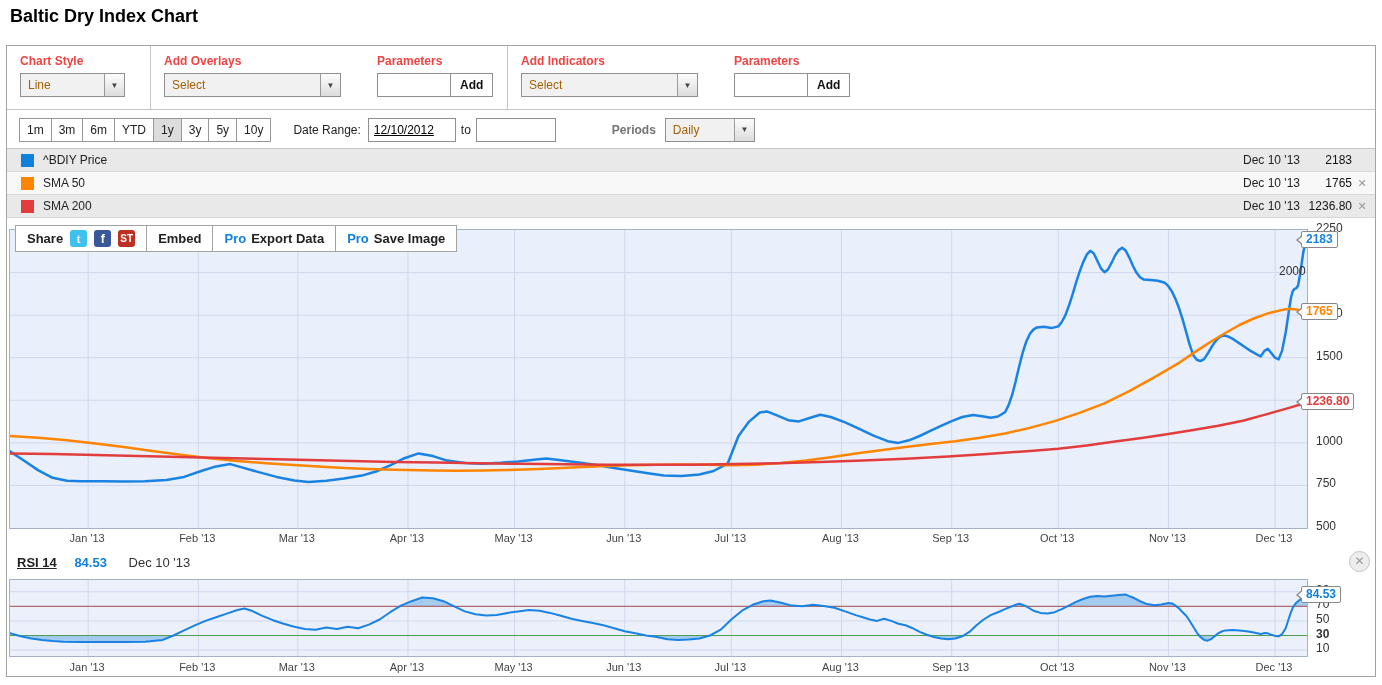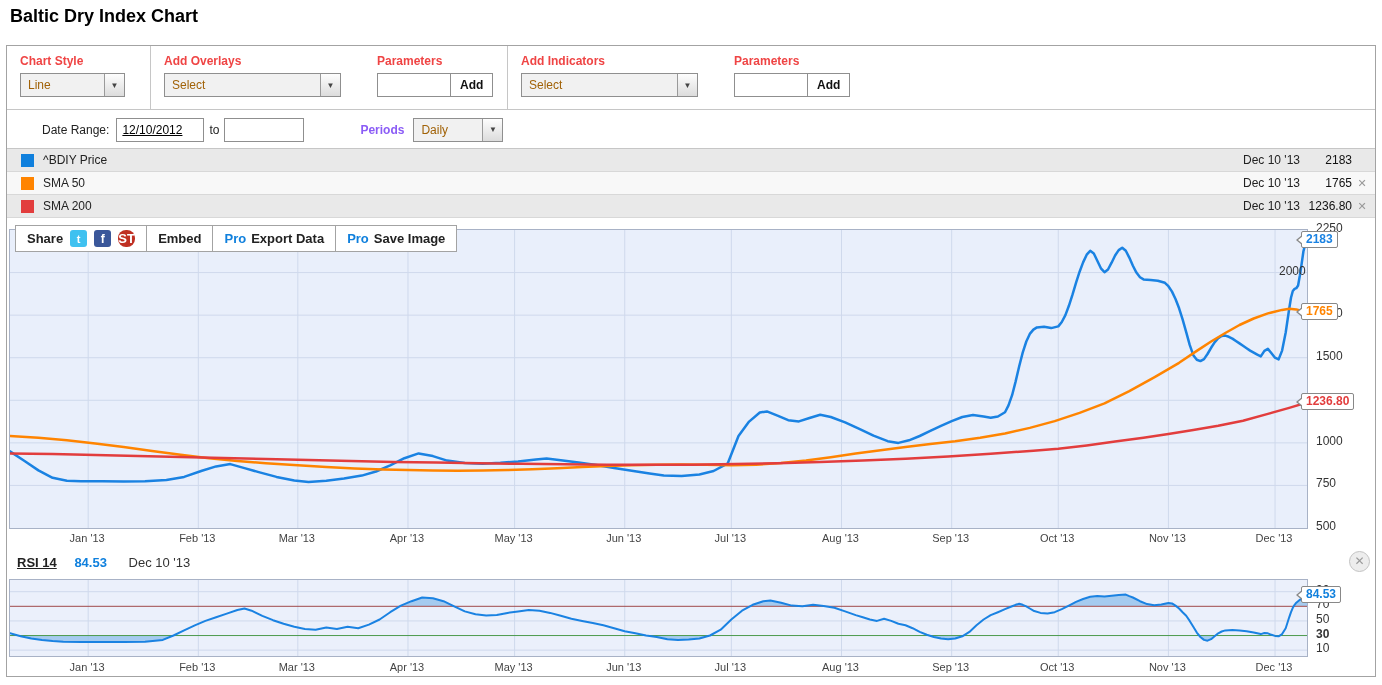--- a/index.html
+++ b/index.html
@@ -17,21 +17,21 @@
   .fselect .txt{padding:0 7px;flex:1;color:#a16207;}
   .fselect .arrow{width:19px;align-self:stretch;border-left:1px solid #9a9a9a;background:linear-gradient(#fdfdfd,#dcdcdc);display:flex;align-items:center;justify-content:center;font-size:8px;color:#444;}
   .tinput{height:24px;border:1px solid #8f8f8f;padding:0 5px;font:12px "Liberation Sans",sans-serif;box-sizing:border-box;background:#fff;text-decoration:underline;}
   .addbtn{height:24px;border:1px solid #8f8f8f;background:#fff;font-weight:bold;font-size:12px;padding:0 9px;margin-left:-1px;box-sizing:border-box;color:#111;cursor:pointer;}
 
   
   .tb2{position:absolute;left:0;top:65px;width:100%;height:38px;border-bottom:1px solid #c6c6c6;display:flex;align-items:center;background:#fff;box-sizing:border-box;}
   .rbtn{border:1px solid #979797;background:#fff;padding:4px 7px;margin-left:-1px;color:#222;font-size:12px;cursor:pointer;}
   .rbtn.active{background:#dcdcdc;}
   .dr-label{margin-left:22px;color:#222;}
-  .periods-label{font-weight:bold;color:#8b5cf6;margin-left:56px;}
+  .periods-label{font-weight:bold;color:#737373;margin-left:56px;}
 
   
   .lrow{position:absolute;left:0;width:100%;height:23px;box-sizing:border-box;border-bottom:1px solid #d8d8d8;display:flex;align-items:center;}
   .sw{width:13px;height:13px;margin-left:14px;flex:none;}
   .llabel{margin-left:9px;color:#222;}
   .ldate{position:absolute;right:75px;width:160px;text-align:right;color:#222;}
   .lval{position:absolute;right:23px;width:80px;text-align:right;color:#111;}
   .lx{position:absolute;right:6px;width:14px;text-align:center;color:#999;font-size:11px;cursor:pointer;}
 
   
@@ -98,20 +98,30 @@
       <div class="glabel">Parameters</div>
       <div class="ctrlrow">
         <input class="tinput" style="width: 74px;" value="">
         <button class="addbtn">Add</button>
       </div>
     </div>
   </div>
 
   <div class="tb2">
     <span style="width:13px;"></span>
+    <span id="ranges" style="display:flex;">
+        <span class="rbtn">1m</span>
+        <span class="rbtn">3m</span>
+        <span class="rbtn">6m</span>
+        <span class="rbtn">YTD</span>
+        <span class="rbtn active">1y</span>
+        <span class="rbtn">3y</span>
+        <span class="rbtn">5y</span>
+        <span class="rbtn">10y</span>
+      </span>
     <span class="dr-label">Date Range:</span>
     <input class="tinput" style="width: 88px; margin-left: 7px;" value="12/10/2012">
     <span style="margin-left:5px;color:#222;">to</span>
     <input class="tinput" style="width: 80px; margin-left: 5px;" value="">
     <span class="periods-label">Periods</span>
     <div class="fselect" style="width:90px;margin-left:9px;">
       <span class="txt">Daily</span>
       <span class="arrow">▼</span>
     </div>
   </div>
@@ -137,21 +147,21 @@
         <span class="lval">1236.80</span>
         <span class="lx">✕</span>
       </div>
     </div>
 
   <div class="sharebar">
     <div class="scell">
       <span>Share</span>
       <span class="sicon" style="background:#3fc1f0;font-size:11px;">t</span>
       <span class="sicon" style="background:#3a579a;font-size:12px;">f</span>
-      <span class="sicon" style="background:#bf2f22;font-size:13px;border-radius:8px;">ST</span>
+      <span class="sicon" style="background:#bf2f22;font-size:10px;">ST</span>
     </div>
     <div class="scell">
       <span>Embed</span>
     </div>
     <div class="scell">
       <span class="pro">Pro</span>
       <span>Export Data</span>
     </div>
     <div class="scell">
       <span class="pro">Pro</span>

